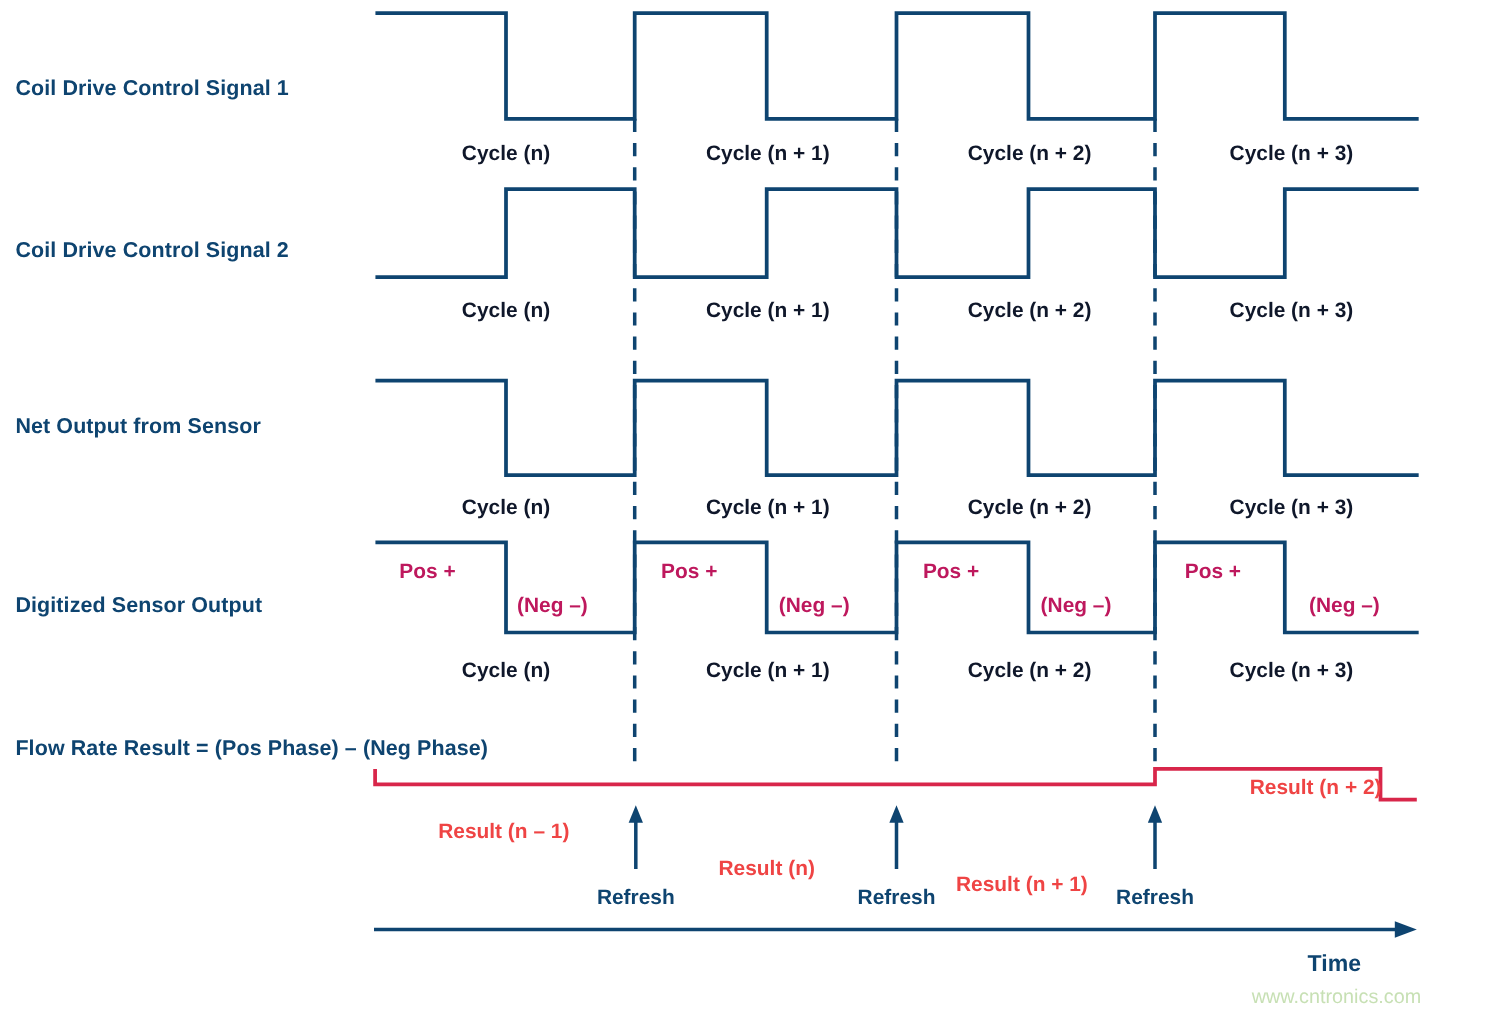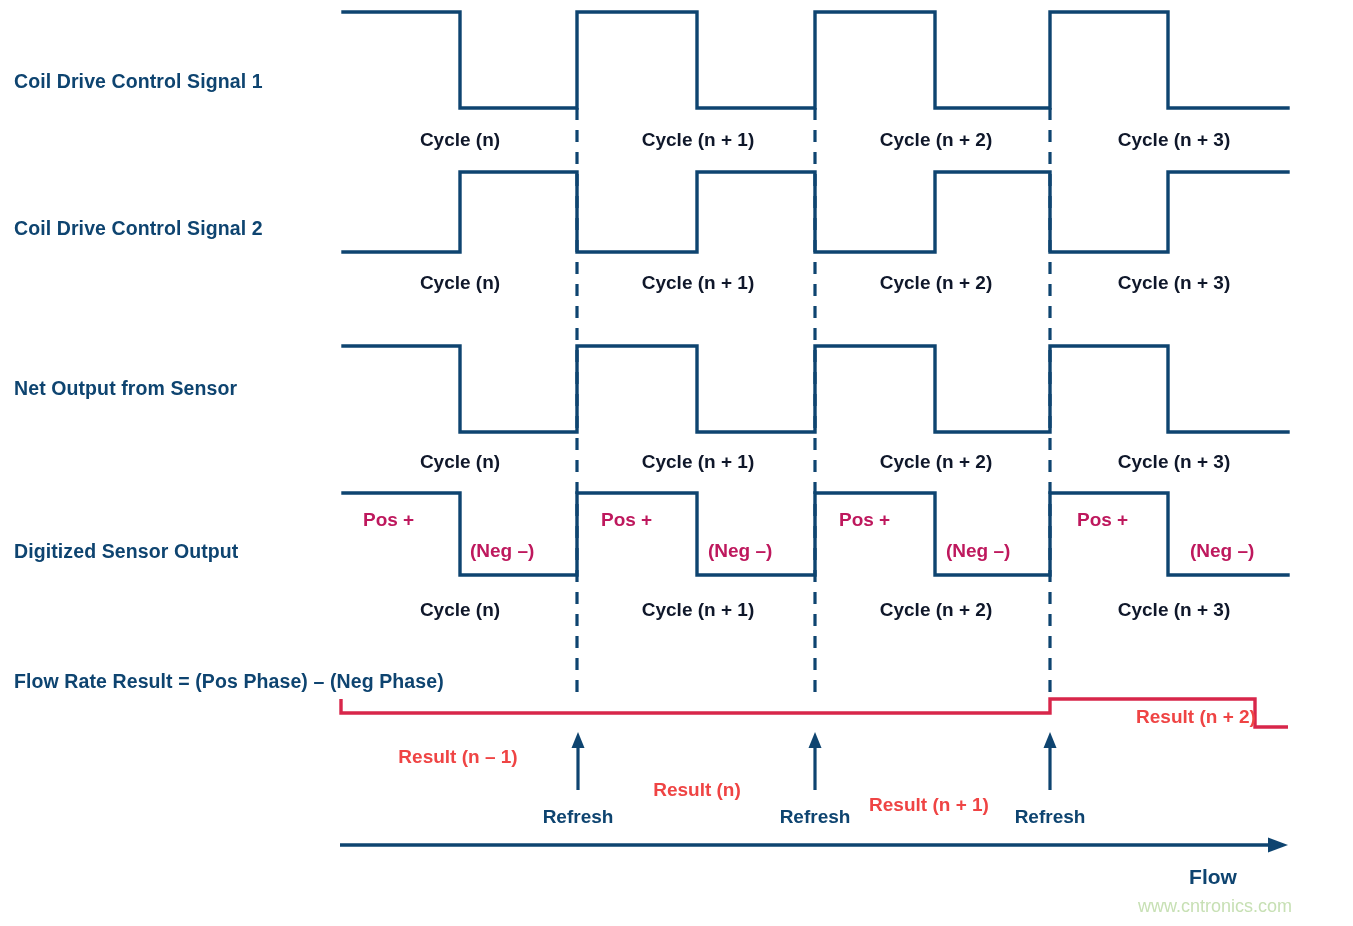--- a/index.html
+++ b/index.html
@@ -96,16 +96,16 @@
       <div class="inline-label" style="left: 1077px; top: 520px; transform: translateY(-50%);">Pos +</div>
       <div class="inline-label" style="left: 1190px; top: 551px; transform: translateY(-50%);">(Neg –)</div>
       <div class="row-label" style="left: 14px; top: 681px; transform: translateY(-50%);">Flow Rate Result = (Pos Phase) – (Neg Phase)</div>
       <div class="result-label" style="left: 458px; top: 757px; transform: translate(-50%, -50%);">Result (n – 1)</div>
       <div class="result-label" style="left: 697px; top: 790px; transform: translate(-50%, -50%);">Result (n)</div>
       <div class="result-label" style="left: 929px; top: 757px; transform: translate(-50%, -50%); margin-top: 48px;">Result (n + 1)</div>
       <div class="result-label" style="left: 1160px; top: 717px; transform: translate(-50%, -50%); margin-left: 36px;">Result (n + 2)</div>
       <div class="refresh-label" style="left: 578px; top: 817px; transform: translate(-50%, -50%);">Refresh</div>
       <div class="refresh-label" style="left: 815px; top: 817px; transform: translate(-50%, -50%);">Refresh</div>
       <div class="refresh-label" style="left: 1050px; top: 817px; transform: translate(-50%, -50%);">Refresh</div>
-      <div class="time-label" style="left: 1213px; top: 877px; transform: translate(-50%, -50%);">Flow</div>
+      <div class="time-label" style="left: 1213px; top: 877px; transform: translate(-50%, -50%);">Time</div>
       <div class="watermark" style="left: 1215px; top: 906px; transform: translate(-50%, -50%);">www.cntronics.com</div>
     </div>
 </div>
 
 </body></html>

